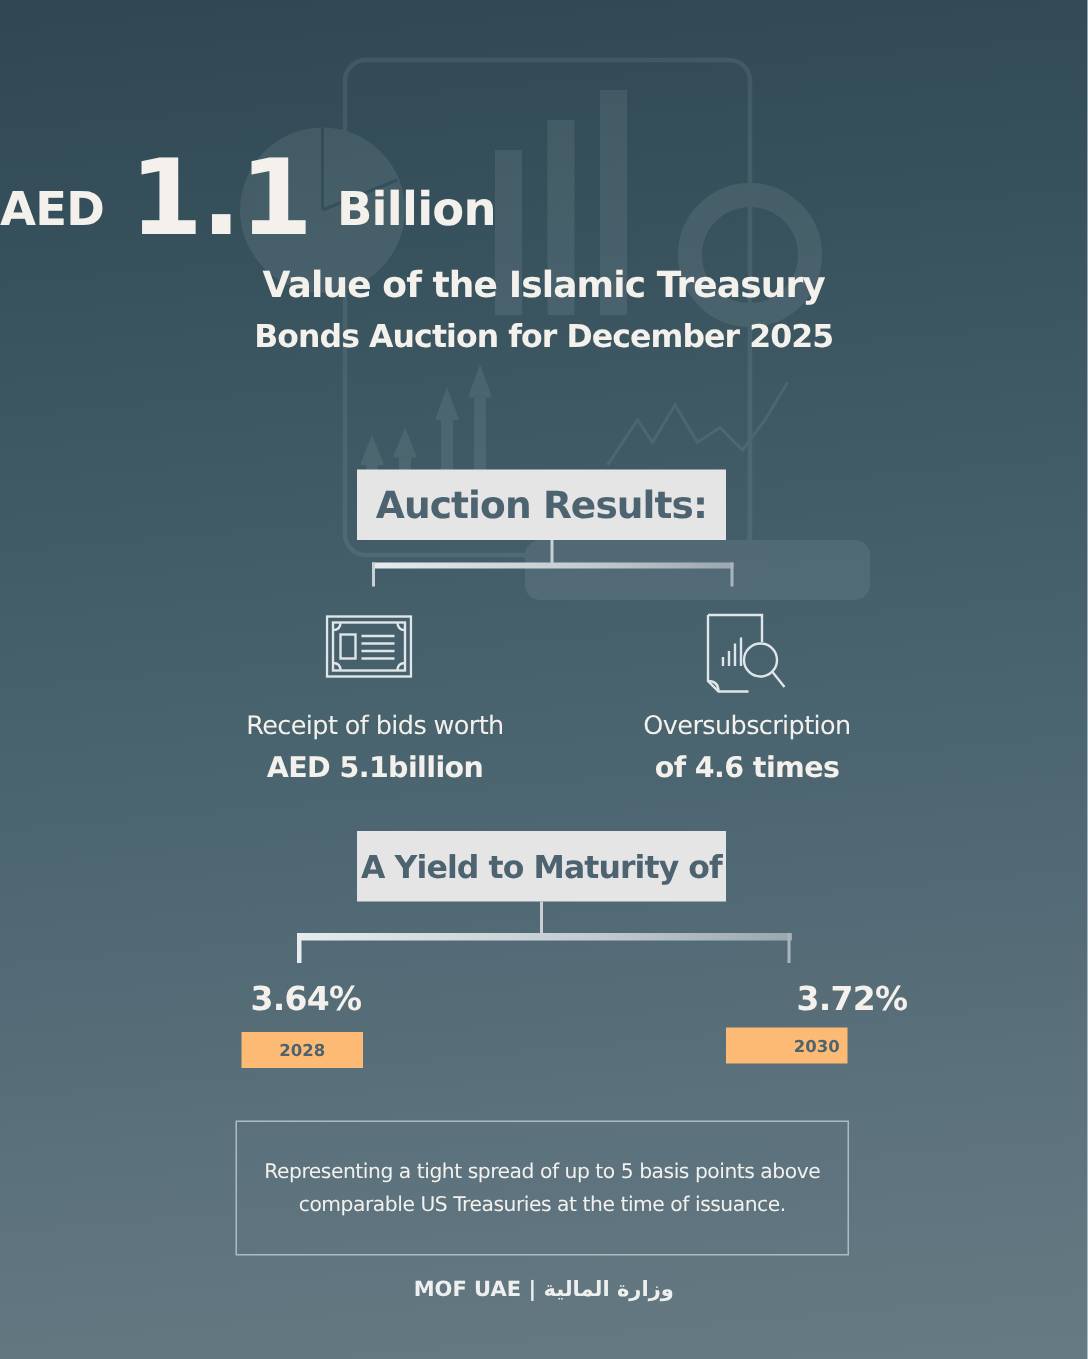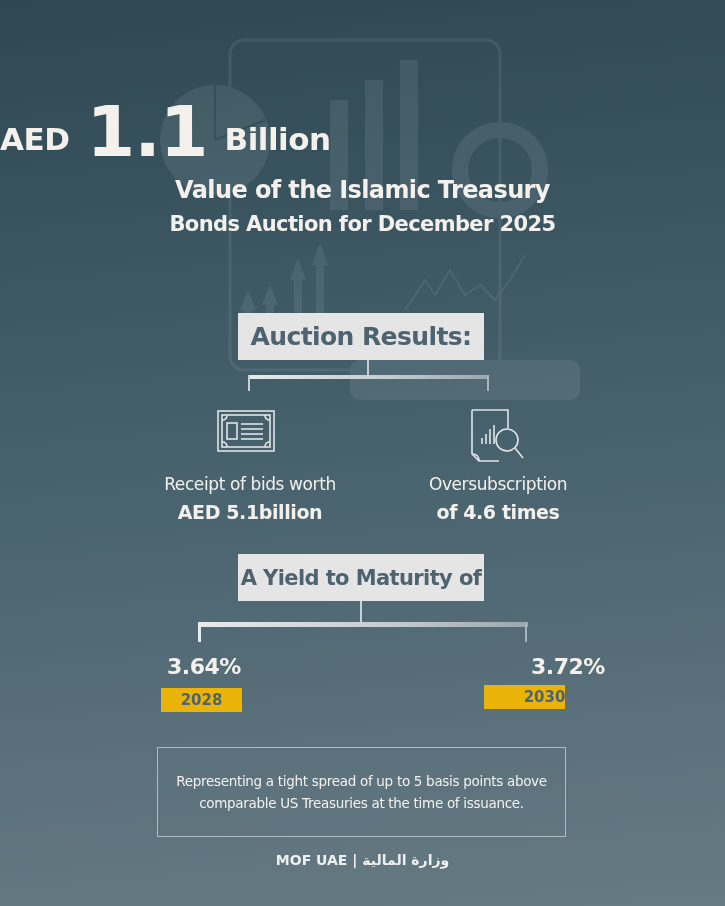--- a/index.html
+++ b/index.html
@@ -27,21 +27,21 @@
     .auction-box { left: 238px; top: 313px; width: 246px; height: 47px; font-size: 25px; }
     .yield-box { left: 238px; top: 554px; width: 246px; height: 47px; font-size: 21px; }
 
     .line { background: linear-gradient(90deg, #e6ebee, #c2cbd0 60%, #9aa7ae); }
     .vline { background: #c8d0d4; }
 
     .stat-label { font-size: 17px; text-align: center; letter-spacing: -0.4px; }
     .stat-value { font-size: 19px; font-weight: bold; text-align: center; letter-spacing: -0.4px; }
 
     .pct { font-size: 22px; font-weight: bold; letter-spacing: -0.5px; }
-    .year-box { background: #eab308; color: #4d6470; font-size: 15px; font-weight: bold;
+    .year-box { background: #fdba74; color: #4d6470; font-size: 11px; font-weight: bold;
                 display: flex; align-items: center; justify-content: center; }
 
     .note-box {
       left: 157px; top: 747px; width: 409px; height: 90px;
       border: 1px solid #aebbc1; display: flex; align-items: center; justify-content: center;
       text-align: center; font-size: 13.5px; line-height: 22px; letter-spacing: -0.3px; color: #f3f1ee;
     }
     .footer { left: 0; top: 852px; width: 725px; text-align: center; font-size: 14px; font-weight: bold; color: #eef0f0; }
     .footer .ar { font-family: "DejaVu Sans", sans-serif; }
   </style>

